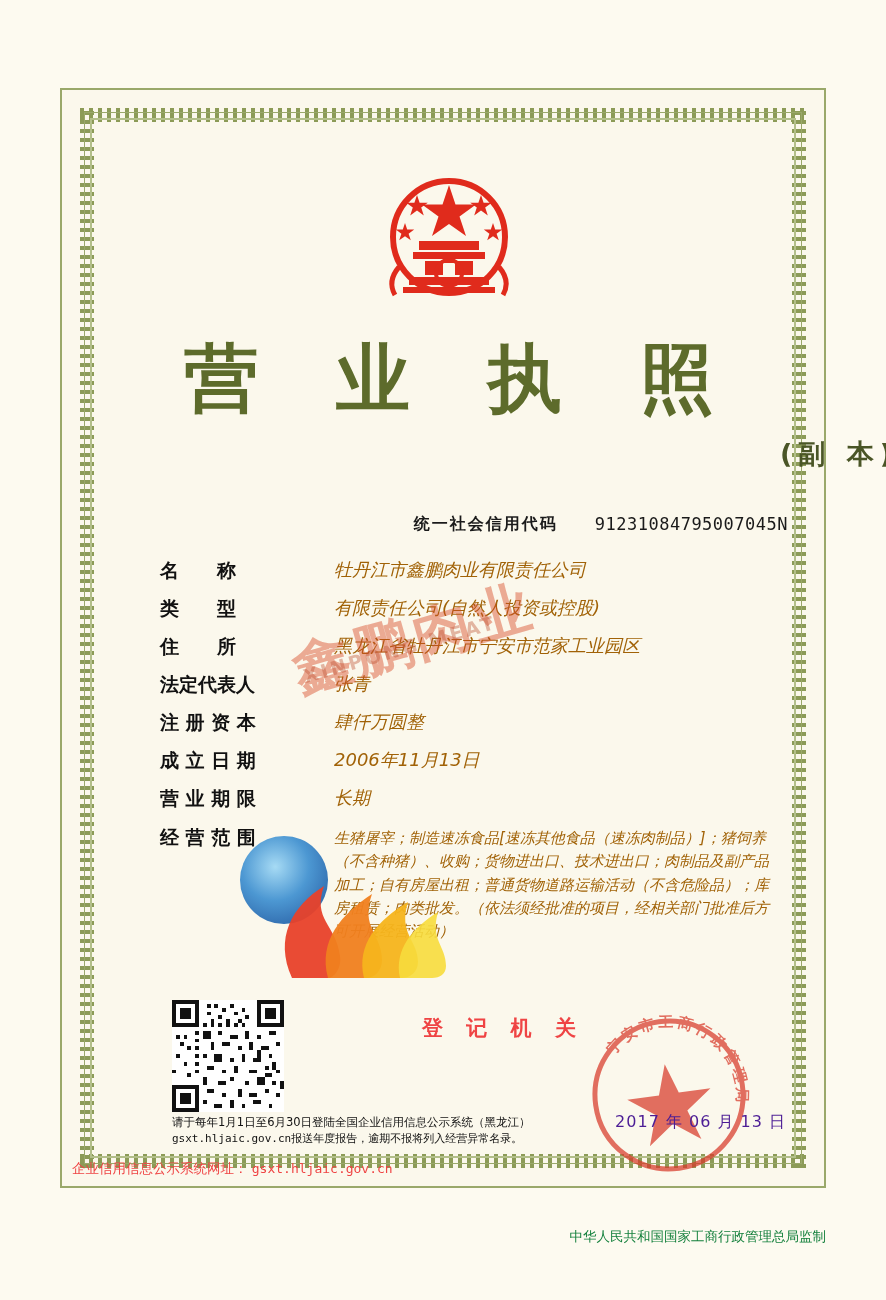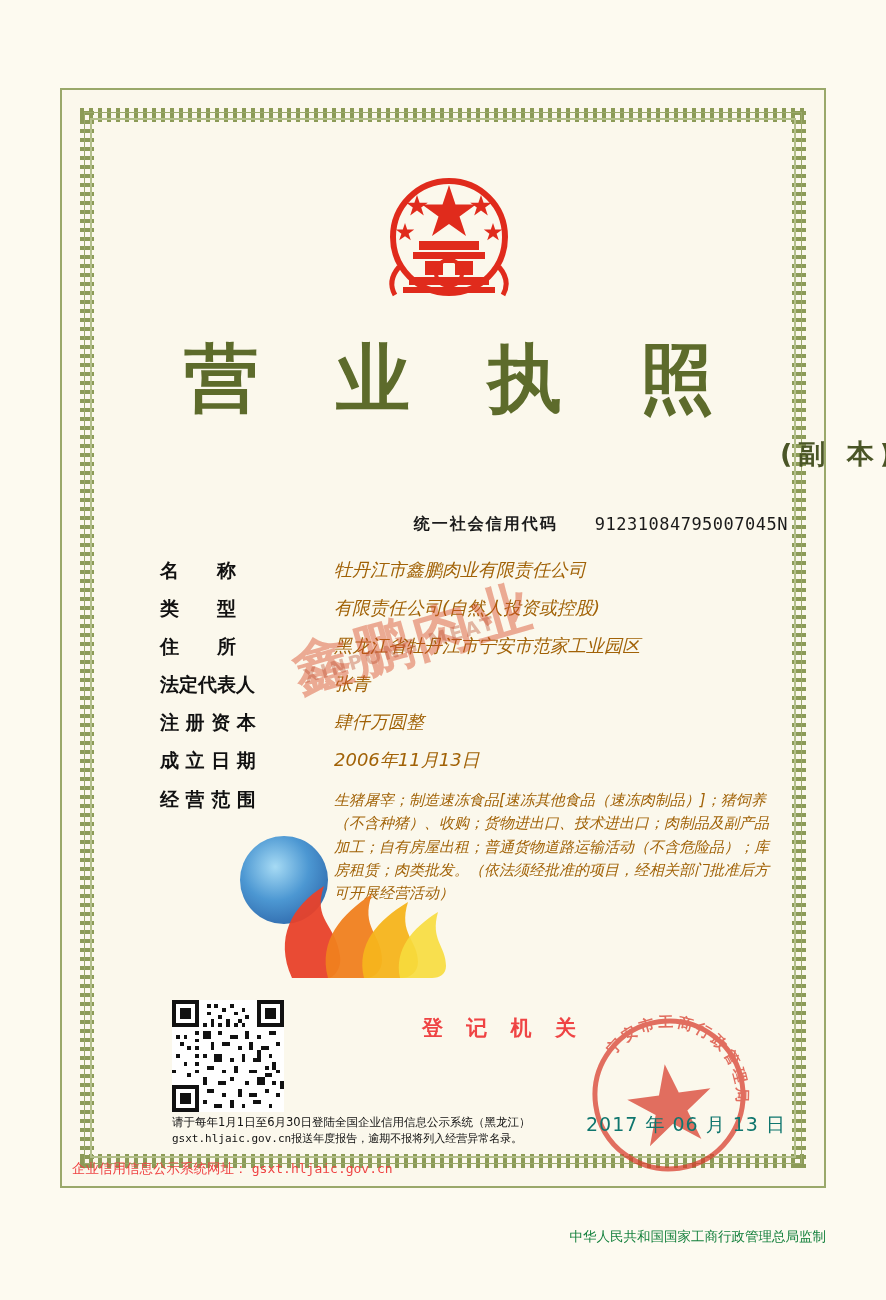--- a/index.html
+++ b/index.html
@@ -243,22 +243,22 @@
     color: #111;
   }
   .footnote .mono {
     font-family: "DejaVu Sans Mono", "Liberation Mono", monospace;
     font-size: 11px;
   }
   .issue-date {
     position: absolute;
     right: 112px;
     top: 1112px;
-    font-size: 19px;
-    color: #0f766e;
+    font-size: 16px;
+    color: #4c1d95;
     letter-spacing: 1px;
     white-space: nowrap;
   }
   .issue-date .num {
     font-family: "DejaVu Sans", "Liberation Sans", sans-serif;
   }
 
   
   .bottom-left {
     position: absolute;
@@ -345,20 +345,24 @@
     <div class="field-row">
       <div class="field-label tight">注 册 资 本</div>
       <div class="field-value">肆仟万圆整</div>
     </div>
 
     <div class="field-row">
       <div class="field-label tight">成 立 日 期</div>
       <div class="field-value">2006年11月13日</div>
     </div>
 
+    <div class="field-row">
+      <div class="field-label tight">营 业 期 限</div>
+      <div class="field-value">长期</div>
+    </div>
 
     <div class="field-row scope">
       <div class="field-label tight">经 营 范 围</div>
       <div class="field-value">生猪屠宰；制造速冻食品[速冻其他食品（速冻肉制品）]；猪饲养（不含种猪）、收购；货物进出口、技术进出口；肉制品及副产品加工；自有房屋出租；普通货物道路运输活动（不含危险品）；库房租赁；肉类批发。（依法须经批准的项目，经相关部门批准后方可开展经营活动）</div>
     </div>
 
   </div>
 
   <div class="watermark">鑫鹏肉业</div>
   <div class="watermark-en">XINPONG MEAT</div>

